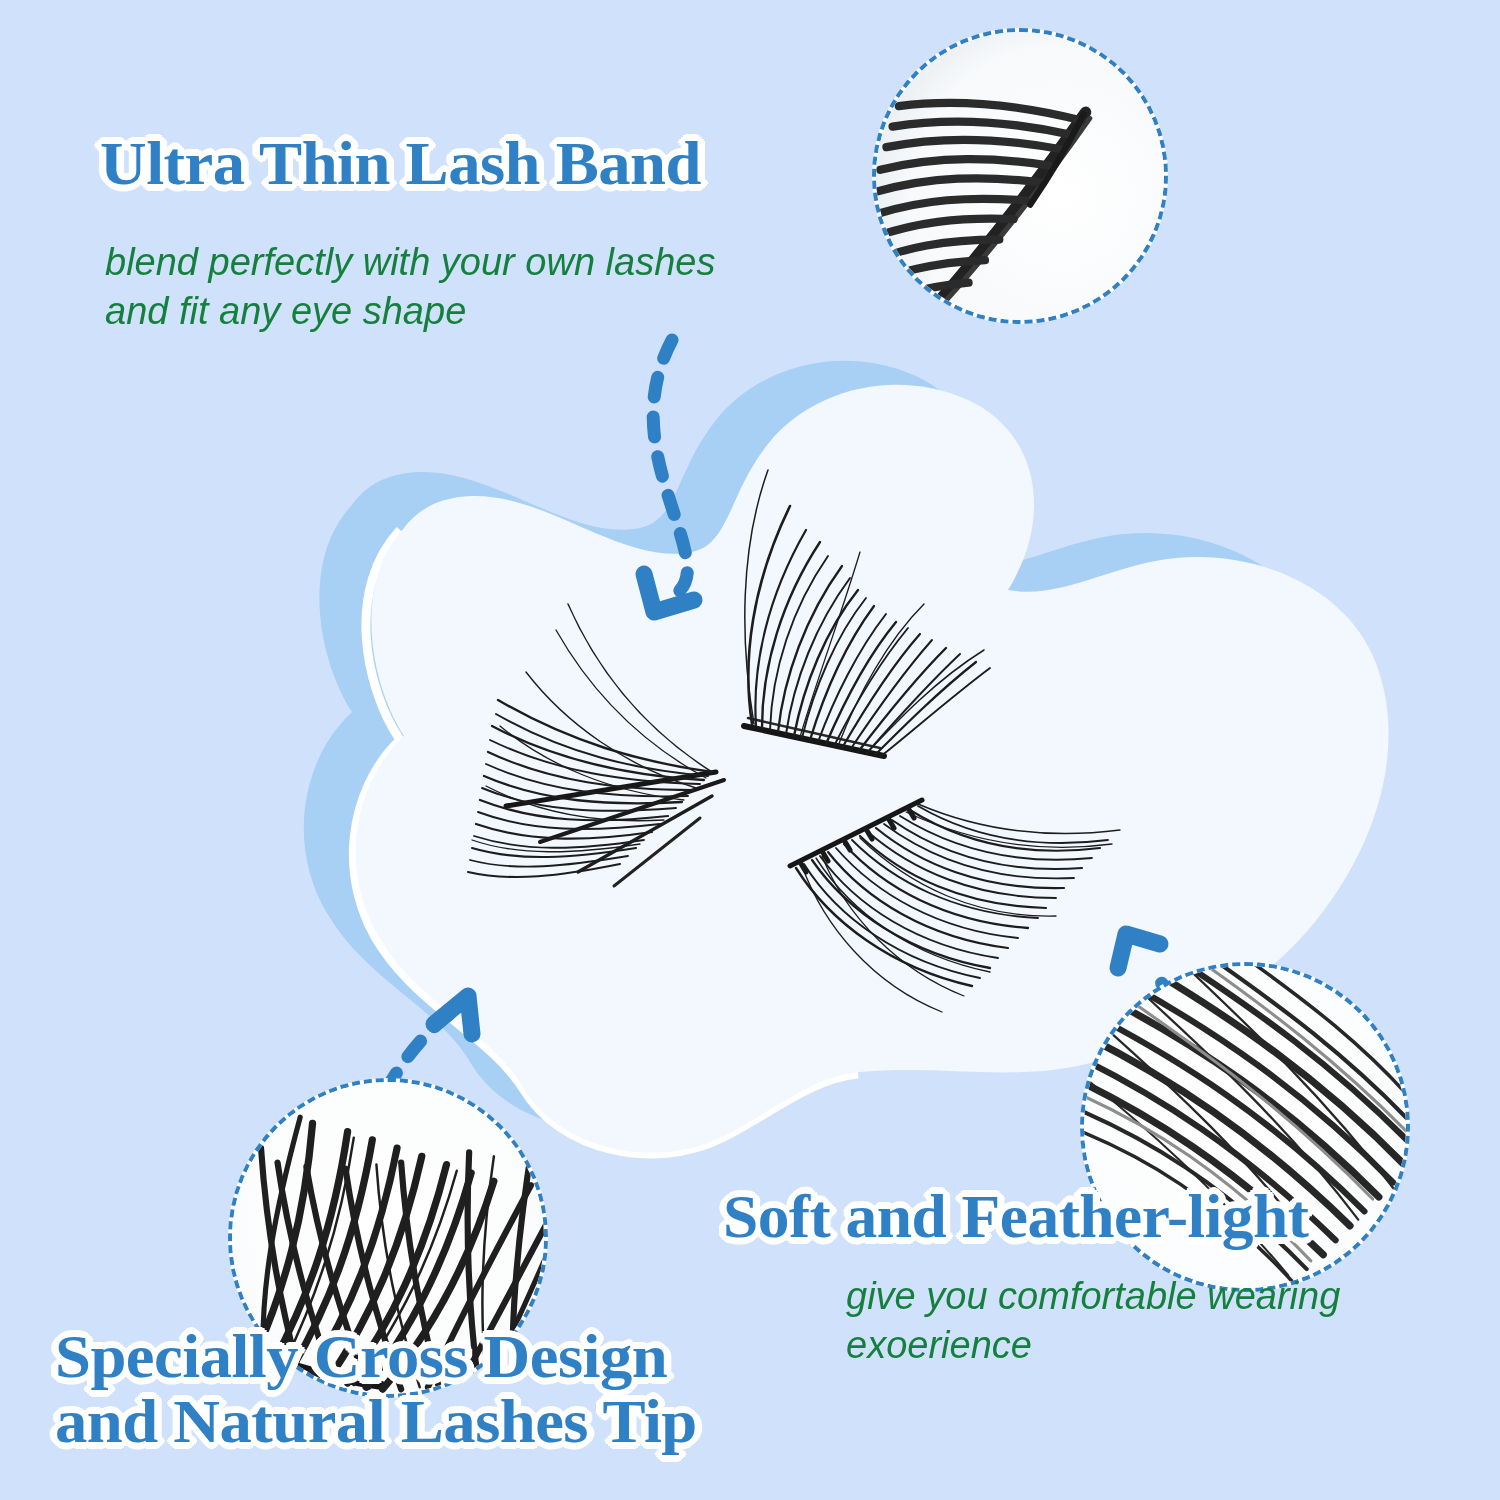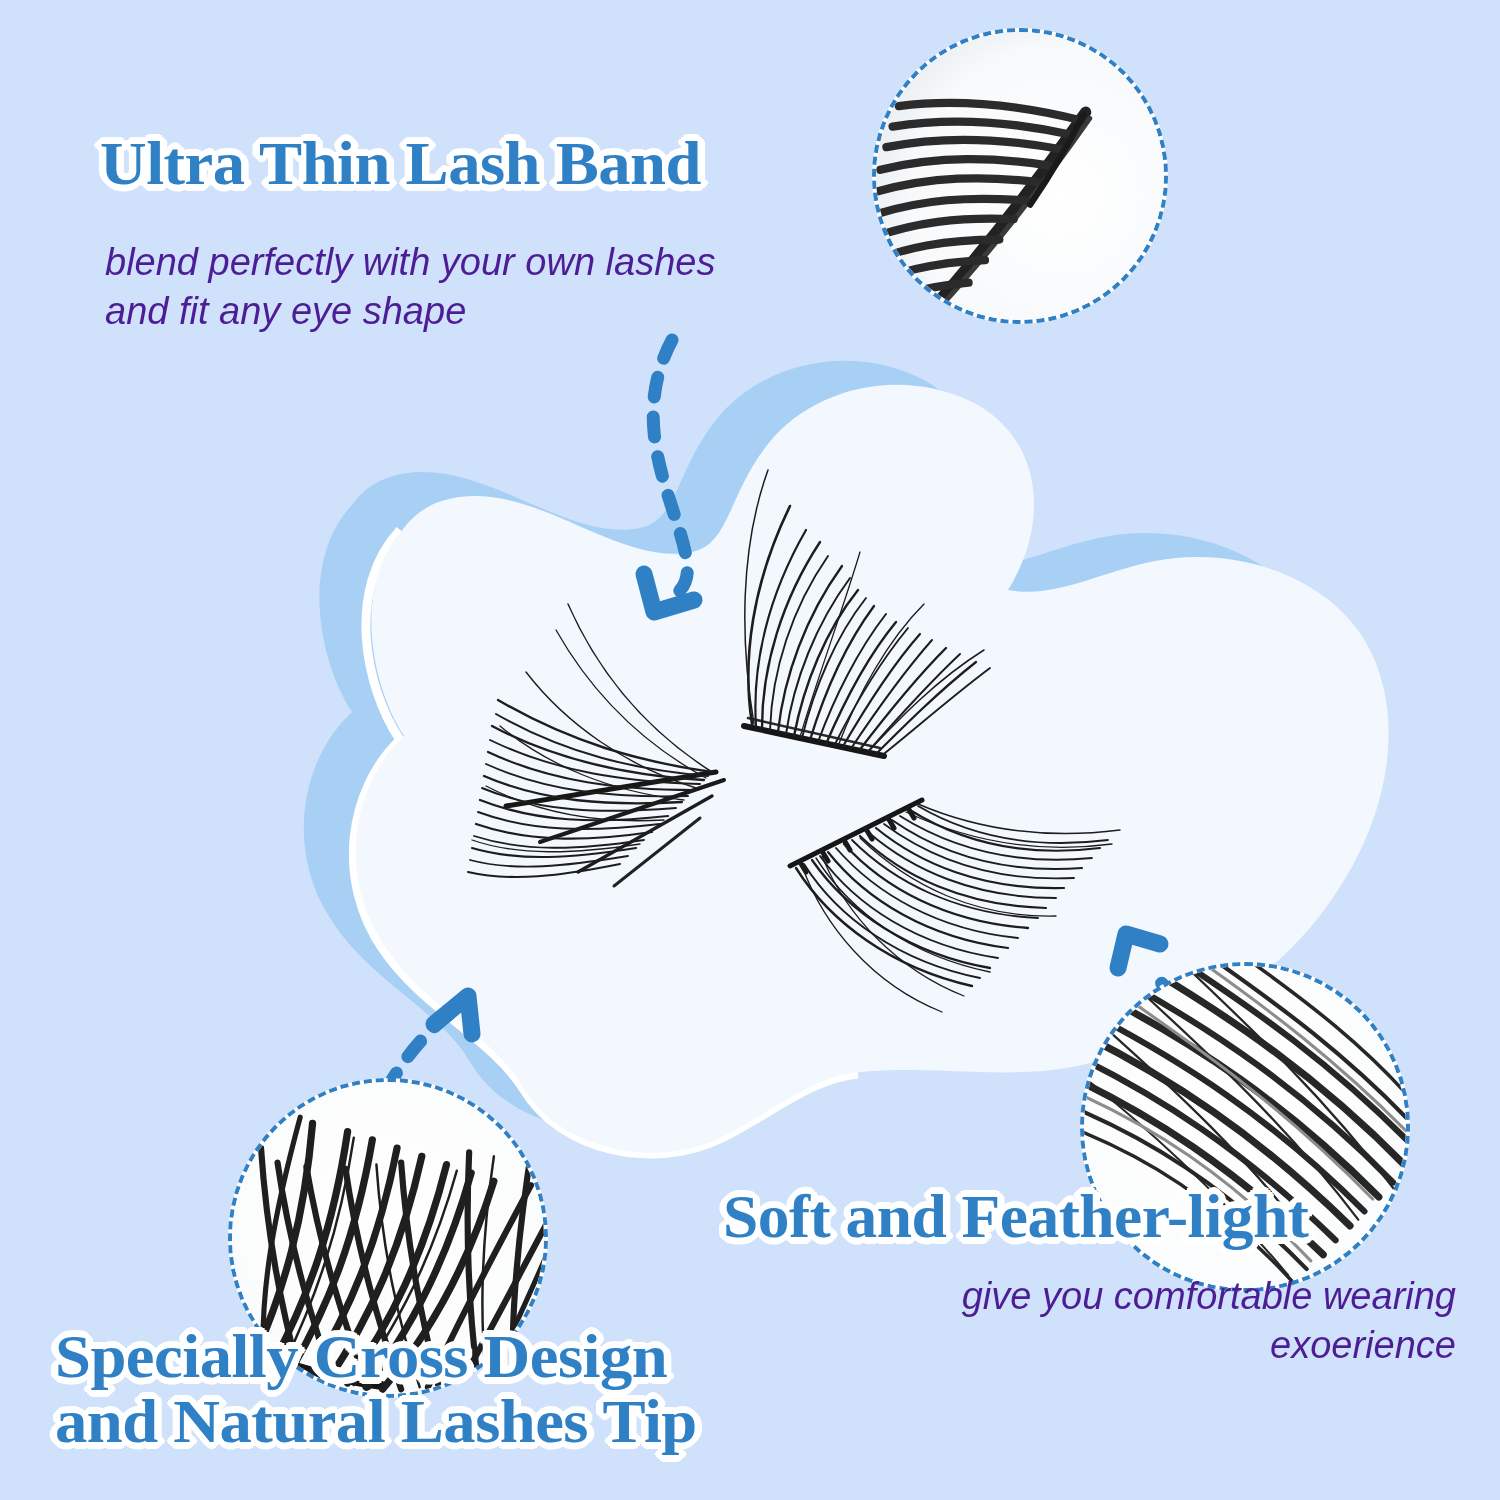--- a/index.html
+++ b/index.html
@@ -27,32 +27,32 @@
       -5px 0 0 #ffffff, 5px 0 0 #ffffff, 0 -5px 0 #ffffff, 0 5px 0 #ffffff,
       -4px -4px 0 #ffffff, 4px -4px 0 #ffffff, -4px 4px 0 #ffffff, 4px 4px 0 #ffffff,
       -6px -2px 0 #ffffff, 6px -2px 0 #ffffff, -6px 2px 0 #ffffff, 6px 2px 0 #ffffff,
       -2px -6px 0 #ffffff, 2px -6px 0 #ffffff, -2px 6px 0 #ffffff, 2px 6px 0 #ffffff,
       -7px 0 0 #ffffff, 7px 0 0 #ffffff, 0 -7px 0 #ffffff, 0 7px 0 #ffffff;
   }
   .sub{
     position:absolute;
     font-family:"Liberation Sans",sans-serif;
     font-style:italic;
-    color:#4c1d95;
+    color:#15803d;
     line-height:1.30;
     white-space:pre-line;
   }
 
   #h-ultra{ left:100px; top:132px; font-size:61px; transform:scaleX(1.06); transform-origin:left top;}
   #s-ultra{ left:105px; top:238px; font-size:38px; }
 
   #h-cross{ left:55px;  top:1325px; font-size:61px; transform:scaleX(1.06); transform-origin:left top;}
 
   #h-soft{ left:723px; top:1185px; font-size:61px; transform:scaleX(1.04); transform-origin:left top;}
-  #s-soft{ left:846px; top:1272px; font-size:38px; text-align:right; width:610px;}
+  #s-soft{ left:846px; top:1272px; font-size:38px; text-align:left; width:610px;}
 
   
   .callout{
     position:absolute;border-radius:50%;
     border:4px dashed #2f80c4;
     background:#fefefe;
     overflow:hidden;
     box-sizing:border-box;
   }
   .callout .inner{position:absolute;inset:-6px;border-radius:50%;overflow:hidden;}

